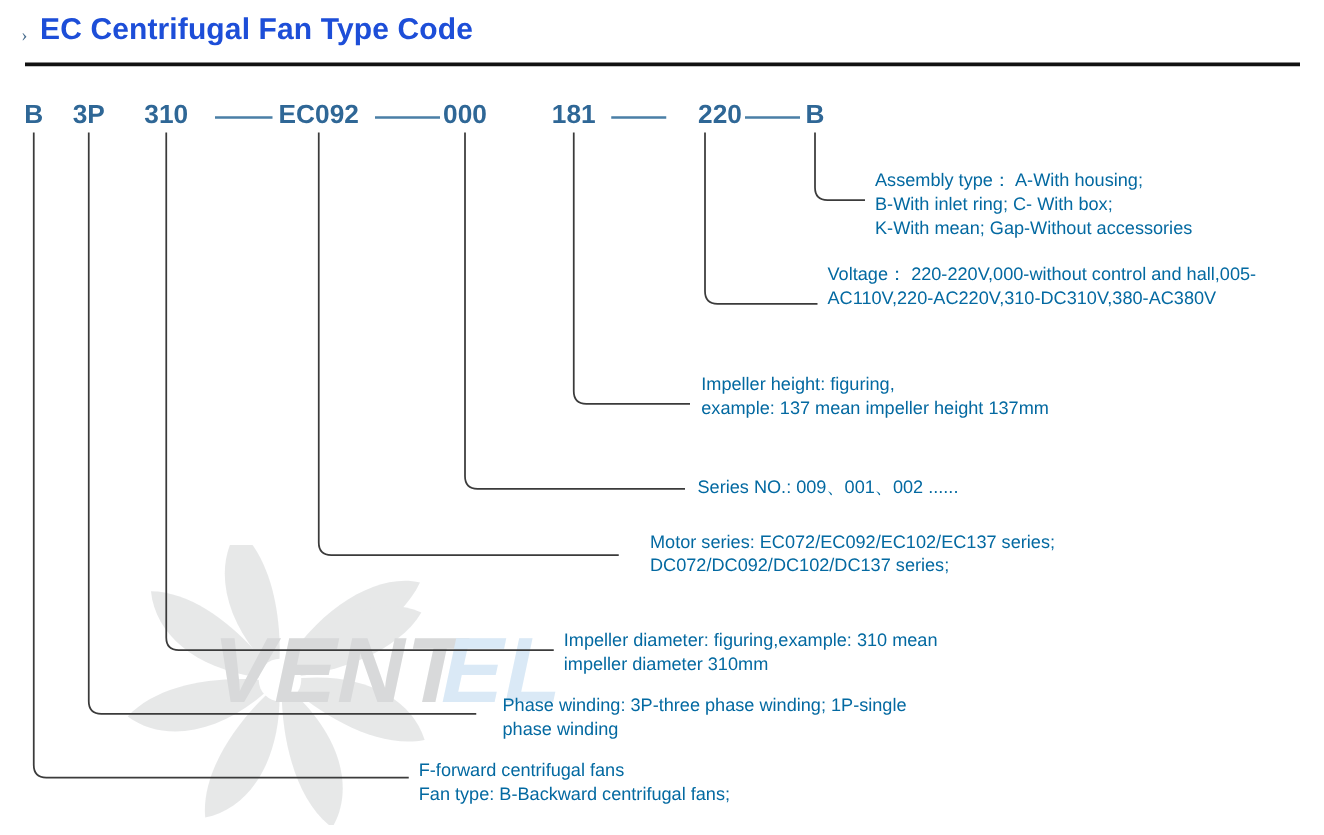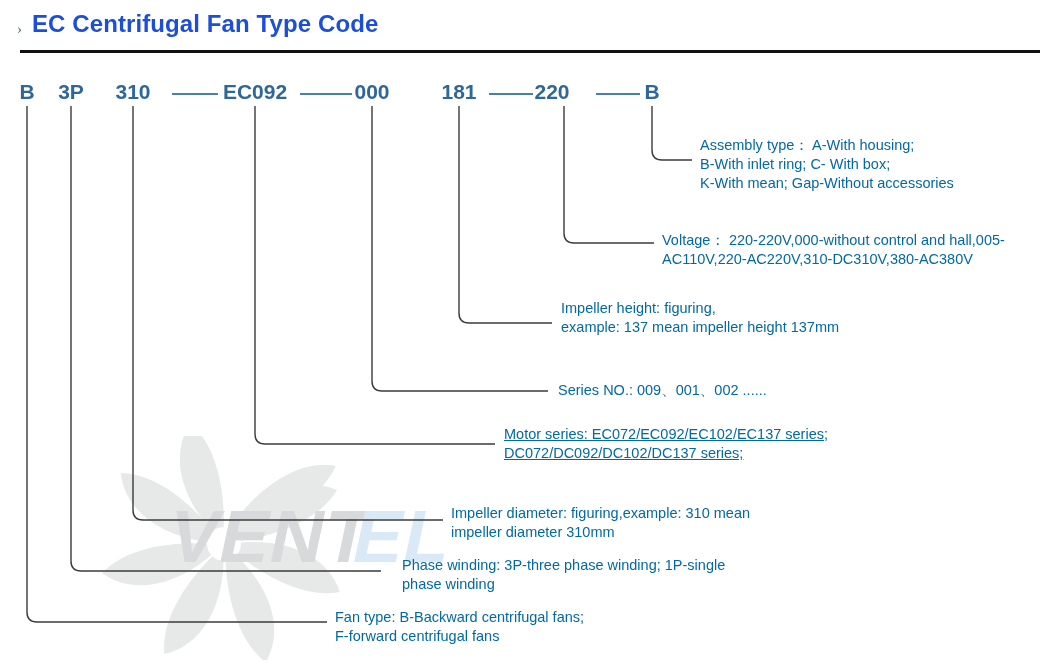--- a/index.html
+++ b/index.html
@@ -78,21 +78,21 @@
     </g>
   </svg>
 
   <div id="code-line">
       <div class="code-seg" style="left: 27px;">B</div>
       <div class="code-seg" style="left: 71px;">3P</div>
       <div class="code-seg" style="left: 133px;">310</div>
       <div class="code-seg" style="left: 255px;">EC092</div>
       <div class="code-seg" style="left: 372px;">000</div>
       <div class="code-seg" style="left: 459px;">181</div>
-      <div class="code-seg" style="left: 552px;">220</div>
+      <div class="code-seg" style="left: 576px;">220</div>
       <div class="code-seg" style="left: 652px;">B</div>
       <div class="code-dash" style="left: 172px; width: 46px; background: rgb(74, 127, 166);"></div>
       <div class="code-dash" style="left: 300px; width: 52px; background: rgb(74, 127, 166);"></div>
       <div class="code-dash" style="left: 489px; width: 44px; background: rgb(74, 127, 166);"></div>
       <div class="code-dash" style="left: 596px; width: 44px; background: rgb(74, 127, 166);"></div>
     </div>
 
   <svg id="leaders" viewBox="0 0 1059 668">
     <g fill="none" stroke="#3b3b3b" stroke-width="1.4" stroke-linecap="butt">
 
@@ -124,47 +124,47 @@
       <path d="M27,120 L27,612 Q27,622 37,622 L327,622"></path>
     </g>
   </svg>
 
   <div class="note" style="left:700px;top:136px;">
     <span class="ln">Assembly type： A-With housing;</span>
     <span class="ln">B-With inlet ring;  C- With box;</span>
     <span class="ln">K-With mean; Gap-Without accessories</span>
   </div>
 
-  <div class="note" style="left:662px;top:211px;margin-top:20px;">
+  <div class="note" style="left:662px;top:211px;">
     <span class="ln">Voltage： 220-220V,000-without control and hall,005-</span>
     <span class="ln">AC110V,220-AC220V,310-DC310V,380-AC380V</span>
   </div>
 
   <div class="note" style="left:561px;top:299px;">
     <span class="ln">Impeller height:  figuring,</span>
     <span class="ln">example: 137 mean impeller height 137mm</span>
   </div>
 
   <div class="note" style="left:558px;top:381px;">
     <span class="ln">Series NO.: 009、001、002 ......</span>
   </div>
 
-  <div class="note" style="left:504px;top:425px;text-decoration:underline;">
+  <div class="note" style="left:520px;top:425px;">
     <span class="ln">Motor series: EC072/EC092/EC102/EC137 series;</span>
     <span class="ln">DC072/DC092/DC102/DC137 series;</span>
   </div>
 
   <div class="note" style="left:451px;top:504px;">
     <span class="ln">Impeller diameter: figuring,example: 310 mean</span>
     <span class="ln">impeller diameter 310mm</span>
   </div>
 
   <div class="note" style="left:390px;top:556px;margin-left:12px;">
     <span class="ln">Phase winding: 3P-three phase winding;  1P-single</span>
     <span class="ln">phase winding</span>
   </div>
 
   <div class="note" style="left:335px;top:608px;">
+    <span class="ln">F-forward centrifugal fans</span>
     <span class="ln">Fan type: B-Backward centrifugal fans;</span>
-    <span class="ln">F-forward centrifugal fans</span>
   </div>
 
 </div>
 
 </body></html>

